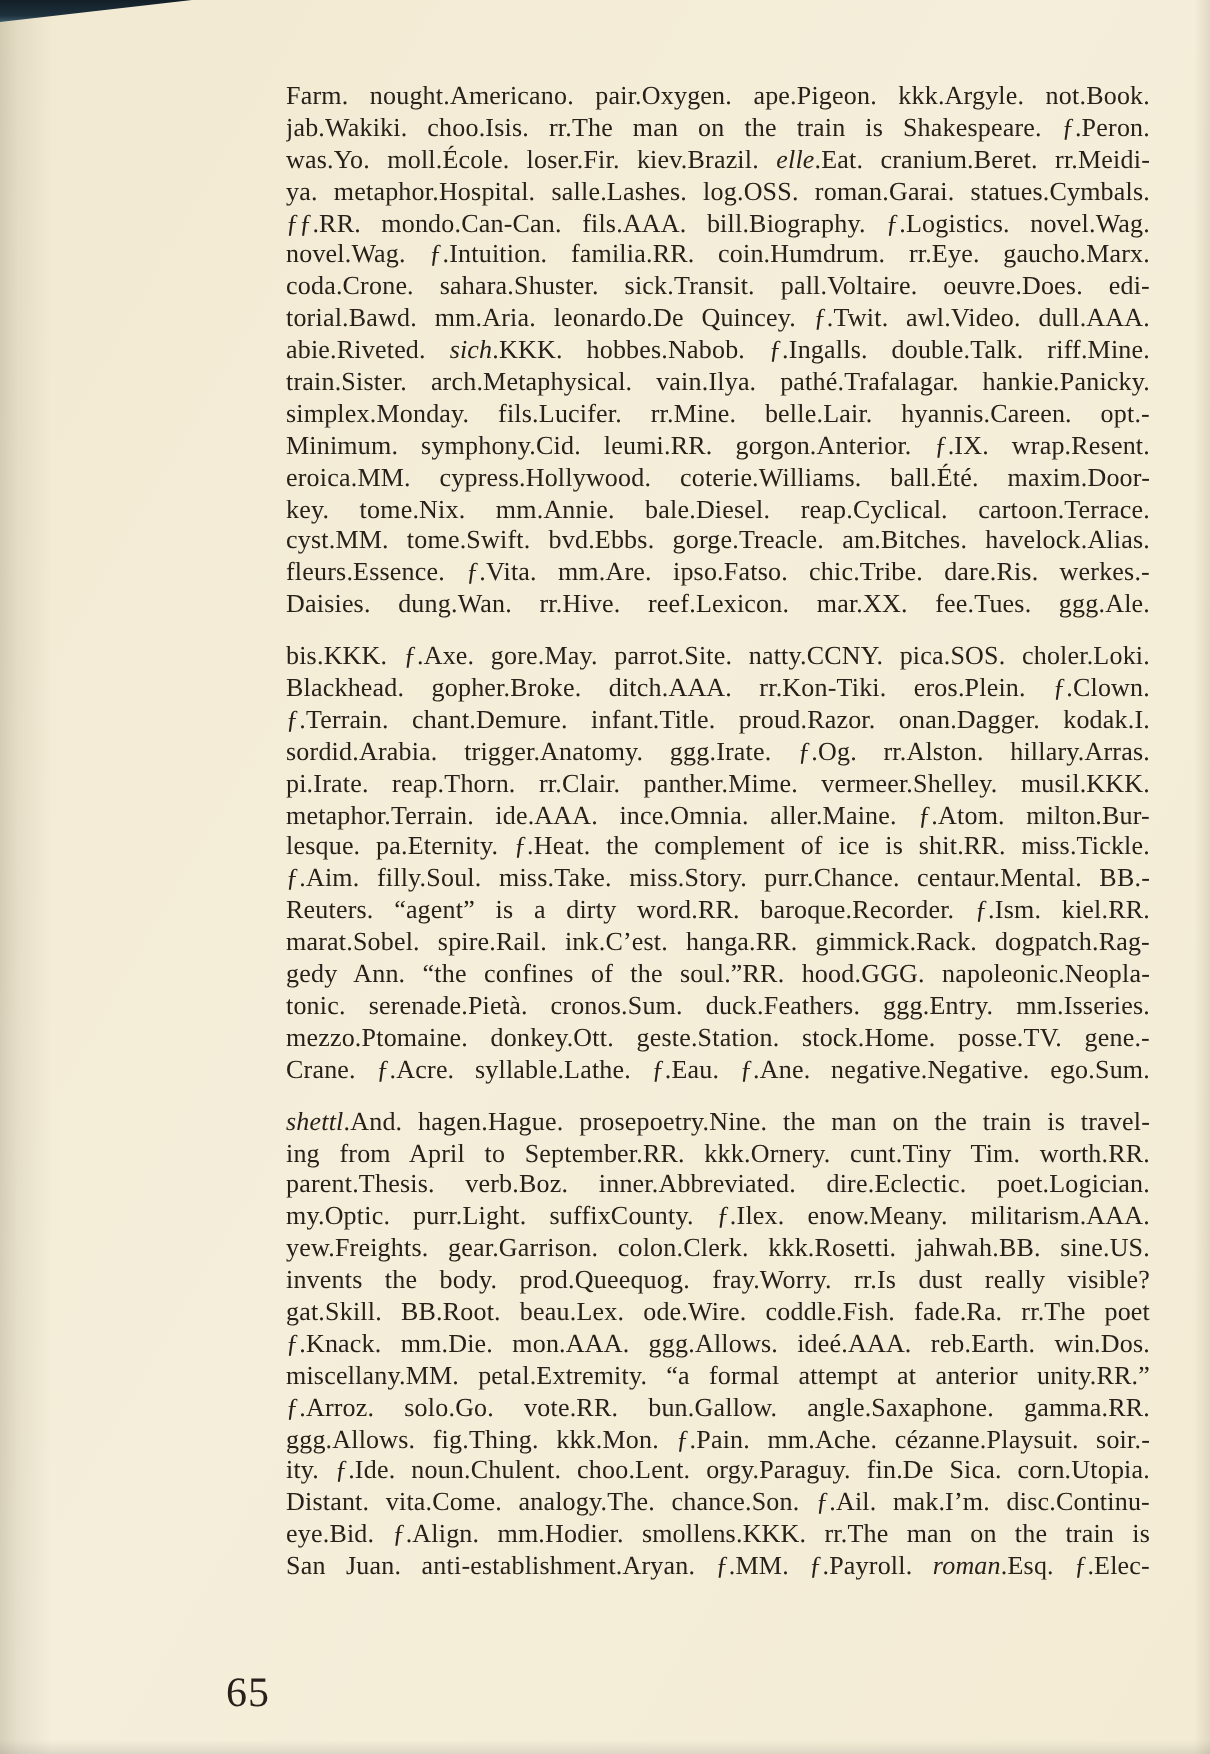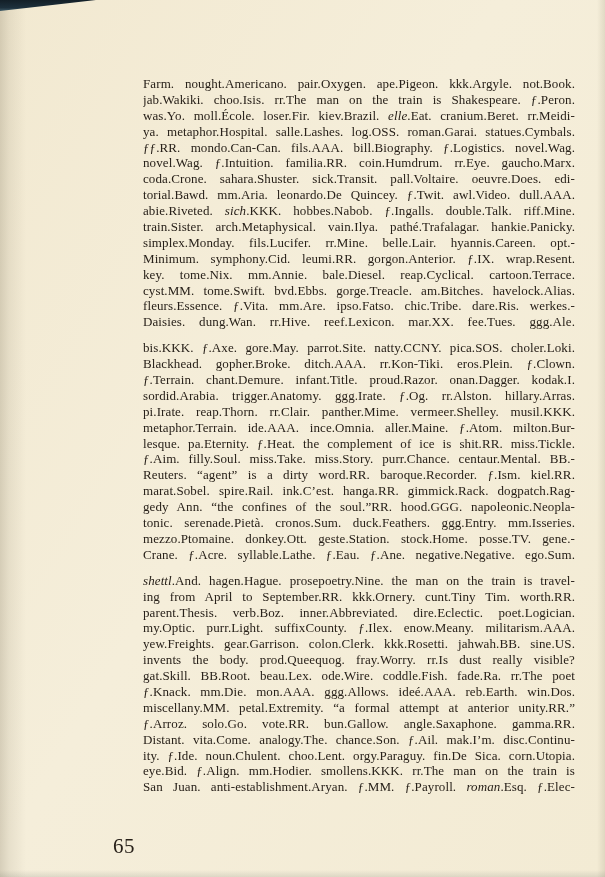--- a/index.html
+++ b/index.html
@@ -18,21 +18,20 @@
   .corner-artifact{
     position:absolute;left:0;top:0;width:96px;height:11px;
     background:linear-gradient(to bottom,#131f27 0%,#1d303c 70%,#3e5a66 100%);
     clip-path:polygon(0 0,100% 0,0 100%);
   }
   .text-block{
     position:absolute;left:143px;top:40px;width:432px;
     color:#28211a;
     font-size:13px;line-height:15.9px;
     letter-spacing:.1px;
-    margin-top:36px;
   }
   .paragraph{margin:0 0 10px 0;}
   .paragraph:last-child{margin-bottom:0;}
   .line{
     text-align:justify;
     text-align-last:justify;
     height:15.9px;
     overflow:hidden;
   }
   .it{font-style:italic;}
@@ -53,20 +52,21 @@
         <div class="line"><span>was.Yo. moll.École. loser.Fir. kiev.Brazil. </span><span class="it">elle</span><span>.Eat. cranium.Beret. rr.Meidi-</span></div>
         <div class="line"><span>ya. metaphor.Hospital. salle.Lashes. log.OSS. roman.Garai. statues.Cymbals.</span></div>
         <div class="line"><span>ƒƒ.RR. mondo.Can-Can. fils.AAA. bill.Biography. ƒ.Logistics. novel.Wag.</span></div>
         <div class="line"><span>novel.Wag. ƒ.Intuition. familia.RR. coin.Humdrum. rr.Eye. gaucho.Marx.</span></div>
         <div class="line"><span>coda.Crone. sahara.Shuster. sick.Transit. pall.Voltaire. oeuvre.Does. edi-</span></div>
         <div class="line"><span>torial.Bawd. mm.Aria. leonardo.De Quincey. ƒ.Twit. awl.Video. dull.AAA.</span></div>
         <div class="line"><span>abie.Riveted. </span><span class="it">sich</span><span>.KKK. hobbes.Nabob. ƒ.Ingalls. double.Talk. riff.Mine.</span></div>
         <div class="line"><span>train.Sister. arch.Metaphysical. vain.Ilya. pathé.Trafalagar. hankie.Panicky.</span></div>
         <div class="line"><span>simplex.Monday. fils.Lucifer. rr.Mine. belle.Lair. hyannis.Careen. opt.-</span></div>
         <div class="line"><span>Minimum. symphony.Cid. leumi.RR. gorgon.Anterior. ƒ.IX. wrap.Resent.</span></div>
+        <div class="line"><span>eroica.MM. cypress.Hollywood. coterie.Williams. ball.Été. maxim.Door-</span></div>
         <div class="line"><span>key. tome.Nix. mm.Annie. bale.Diesel. reap.Cyclical. cartoon.Terrace.</span></div>
         <div class="line"><span>cyst.MM. tome.Swift. bvd.Ebbs. gorge.Treacle. am.Bitches. havelock.Alias.</span></div>
         <div class="line"><span>fleurs.Essence. ƒ.Vita. mm.Are. ipso.Fatso. chic.Tribe. dare.Ris. werkes.-</span></div>
         <div class="line"><span>Daisies. dung.Wan. rr.Hive. reef.Lexicon. mar.XX. fee.Tues. ggg.Ale.</span></div>
       </div>
       <div class="paragraph">
         <div class="line"><span>bis.KKK. ƒ.Axe. gore.May. parrot.Site. natty.CCNY. pica.SOS. choler.Loki.</span></div>
         <div class="line"><span>Blackhead. gopher.Broke. ditch.AAA. rr.Kon-Tiki. eros.Plein. ƒ.Clown.</span></div>
         <div class="line"><span>ƒ.Terrain. chant.Demure. infant.Title. proud.Razor. onan.Dagger. kodak.I.</span></div>
         <div class="line"><span>sordid.Arabia. trigger.Anatomy. ggg.Irate. ƒ.Og. rr.Alston. hillary.Arras.</span></div>
@@ -85,20 +85,21 @@
         <div class="line"><span class="it">shettl</span><span>.And. hagen.Hague. prosepoetry.Nine. the man on the train is travel-</span></div>
         <div class="line"><span>ing from April to September.RR. kkk.Ornery. cunt.Tiny Tim. worth.RR.</span></div>
         <div class="line"><span>parent.Thesis. verb.Boz. inner.Abbreviated. dire.Eclectic. poet.Logician.</span></div>
         <div class="line"><span>my.Optic. purr.Light. suffixCounty. ƒ.Ilex. enow.Meany. militarism.AAA.</span></div>
         <div class="line"><span>yew.Freights. gear.Garrison. colon.Clerk. kkk.Rosetti. jahwah.BB. sine.US.</span></div>
         <div class="line"><span>invents the body. prod.Queequog. fray.Worry. rr.Is dust really visible?</span></div>
         <div class="line"><span>gat.Skill. BB.Root. beau.Lex. ode.Wire. coddle.Fish. fade.Ra. rr.The poet</span></div>
         <div class="line"><span>ƒ.Knack. mm.Die. mon.AAA. ggg.Allows. ideé.AAA. reb.Earth. win.Dos.</span></div>
         <div class="line"><span>miscellany.MM. petal.Extremity. “a formal attempt at anterior unity.RR.”</span></div>
         <div class="line"><span>ƒ.Arroz. solo.Go. vote.RR. bun.Gallow. angle.Saxaphone. gamma.RR.</span></div>
+        <div class="line"><span>ggg.Allows. fig.Thing. kkk.Mon. ƒ.Pain. mm.Ache. cézanne.Playsuit. soir.-</span></div>
+        <div class="line"><span>ity. ƒ.Ide. noun.Chulent. choo.Lent. orgy.Paraguy. fin.De Sica. corn.Utopia.</span></div>
         <div class="line"><span>Distant. vita.Come. analogy.The. chance.Son. ƒ.Ail. mak.I’m. disc.Continu-</span></div>
-        <div class="line"><span>ity. ƒ.Ide. noun.Chulent. choo.Lent. orgy.Paraguy. fin.De Sica. corn.Utopia.</span></div>
         <div class="line"><span>eye.Bid. ƒ.Align. mm.Hodier. smollens.KKK. rr.The man on the train is</span></div>
         <div class="line"><span>San Juan. anti-establishment.Aryan. ƒ.MM. ƒ.Payroll. </span><span class="it">roman</span><span>.Esq. ƒ.Elec-</span></div>
       </div>
     </div>
   <div class="page-number">65</div>
 </div>
 
 </body></html>

